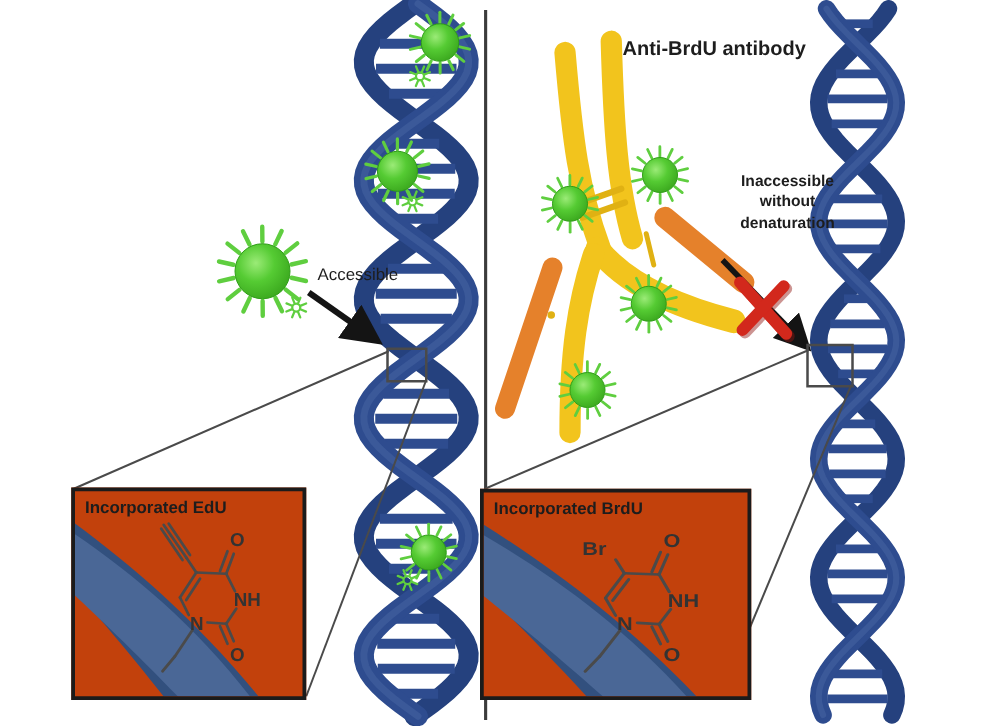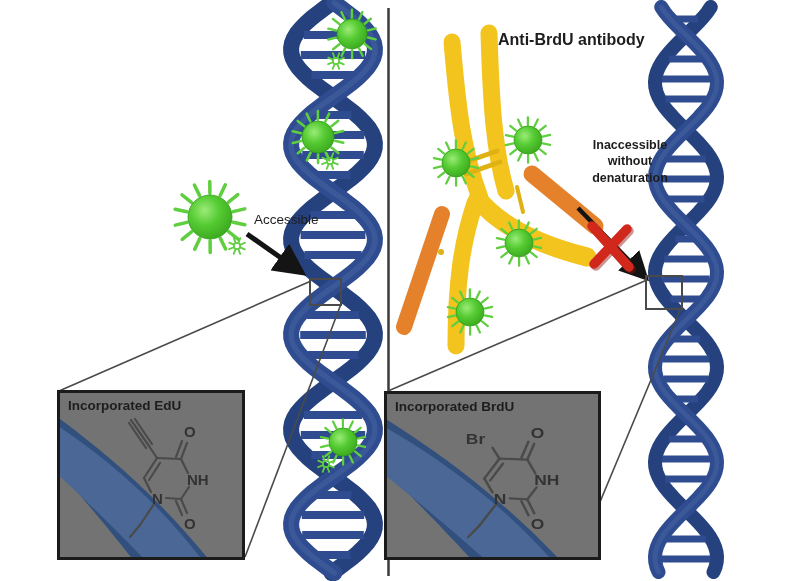--- a/index.html
+++ b/index.html
@@ -4,21 +4,21 @@
 <style>
   html,body{margin:0;padding:0;background:#fff;font-family:"Liberation Sans",sans-serif;}
   .stage{position:relative;width:800px;height:581px;background:#ffffff;overflow:hidden;}
   svg{display:block;}
   #gfx{position:absolute;left:0;top:0;}
   .label{position:absolute;color:var(--c-text-dark);}
   .reagent-label{left:137px;top:164px;font-size:15px;font-weight:700;white-space:nowrap;}
   .accessible-label{left:241px;top:212px;font-size:13.5px;font-weight:400;margin-left:13px;}
   .antibody-title{left:498px;top:31px;font-size:16px;font-weight:700;white-space:nowrap;}
   .inaccessible-label{left:584px;top:137px;width:92px;text-align:center;font-size:12.5px;font-weight:700;line-height:1.3;}
-  .inset{position:absolute;background:#737373;border:3px solid #1b1b1b;overflow:hidden;}
+  .inset{position:absolute;background:#c2410c;border:3px solid #1b1b1b;overflow:hidden;}
   .inset-left{left:57px;top:390px;width:182px;height:164px;}
   .inset-right{left:384px;top:391px;width:187px;height:163px;padding-left:24px;}
   .inset-title{position:absolute;left:8px;top:5px;font-size:13.5px;font-weight:700;color:var(--c-text-dark);z-index:2;}
   .inset svg{position:absolute;left:0;top:0;width:100%;height:100%;}
   .chem-line{stroke:var(--c-chem);stroke-width:2.2;fill:none;stroke-linecap:round;}
   .chem-text{fill:#333;font-size:15px;font-weight:700;font-family:"Liberation Sans",sans-serif;}
   .ribbon-dark{fill:var(--c-ribbon-dark);}
   .ribbon-main{fill:var(--c-ribbon-blue);}
   .st-yellow{stroke:var(--c-ab-yellow);fill:none;stroke-linecap:round;}
   .st-yellow-dk{stroke:var(--c-ab-yellow-dark);fill:none;stroke-linecap:round;}

